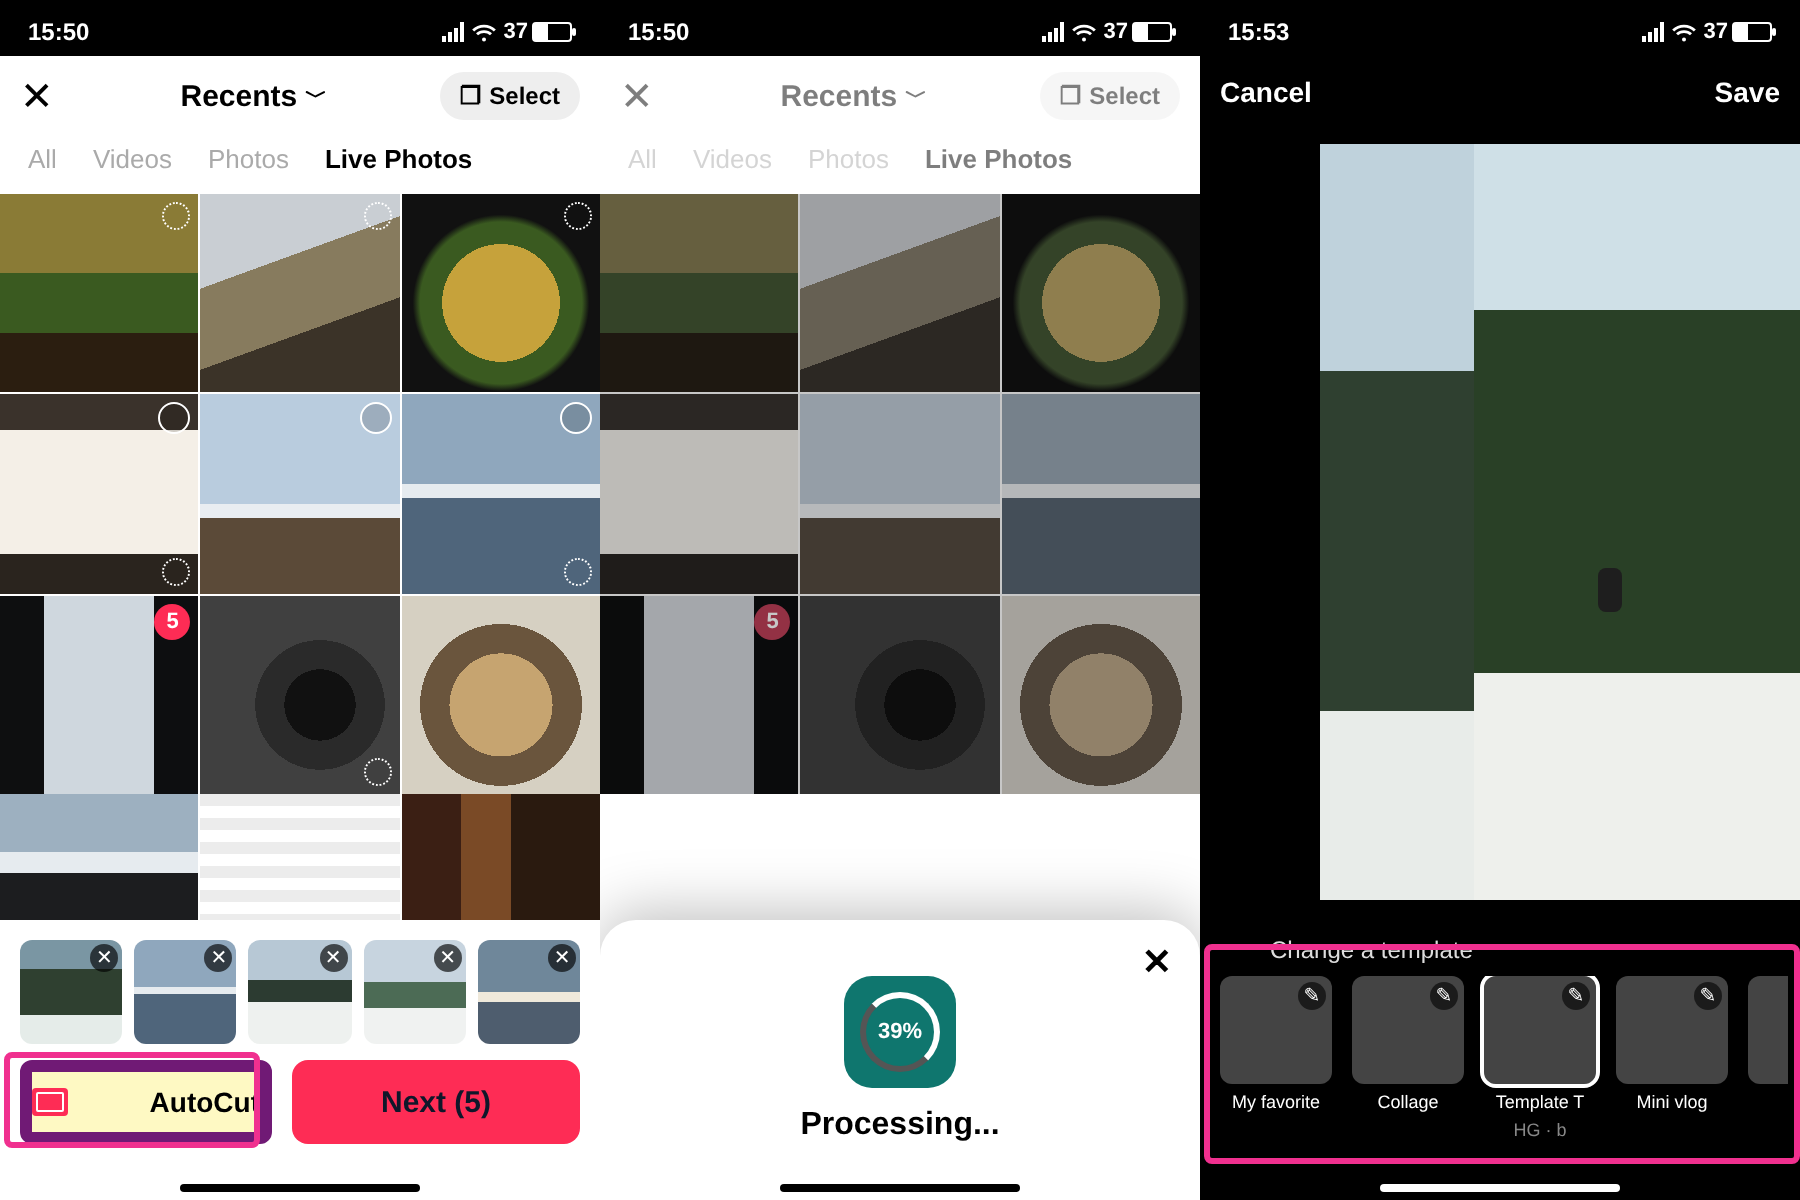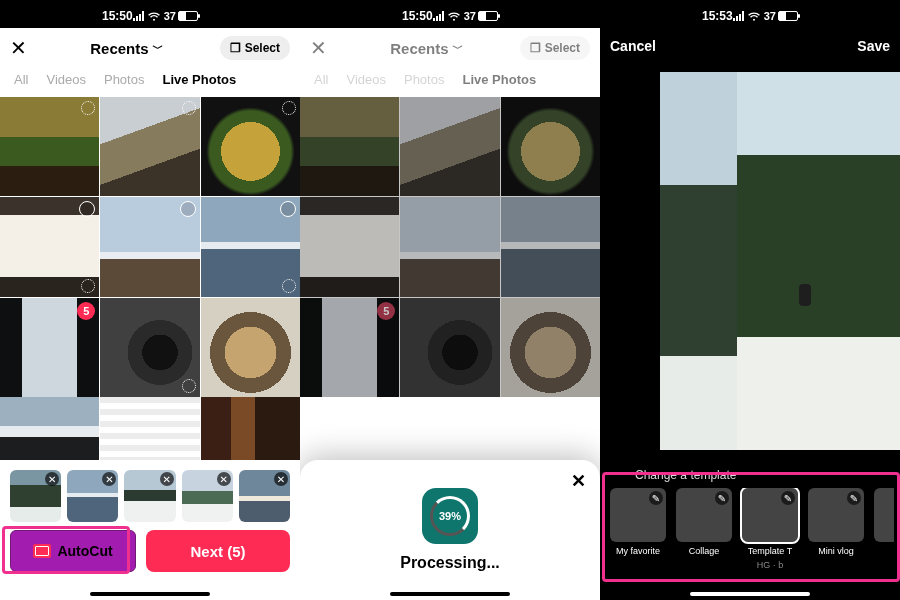--- a/index.html
+++ b/index.html
@@ -12,21 +12,21 @@
   }
   .phone {
     width: 300px; height: 600px;
     background: #000;
     position: relative; overflow: hidden;
     flex: 0 0 300px;
   }
   .status-bar {
     height: 28px; padding: 4px 14px 0 14px;
     color: #fff; font-weight: 600; font-size: 12px;
-    display: flex; align-items: center; justify-content: center;
+    display: flex; align-items: center; justify-content: space-between;
   }
   .status-right { display:flex; align-items:center; gap:3px; }
   .bars { display:flex; align-items:flex-end; gap:1px; height:10px;}
   .bars span{ width:2px; background:#fff; display:block;}
   .bars span:nth-child(1){height:3px}.bars span:nth-child(2){height:5px}
   .bars span:nth-child(3){height:7px}.bars span:nth-child(4){height:10px}
   .wifi { width:14px; height:10px; position:relative; }
   .wifi svg{width:14px;height:10px;}
   .batt { display:flex; align-items:center; gap:2px; font-size:11px;}
   .batt-shell { width:20px;height:10px;border:1px solid #fff;border-radius:2px;position:relative;}
@@ -67,24 +67,24 @@
   .sc-denver{background:linear-gradient(#6f879a 0 50%,#efe9db 50% 60%,#4e5d6e 60%);}
 
   .dim{ filter:grayscale(40%) brightness(0.78);}
   .row4 .cell{ aspect-ratio:auto; height:72px;}
 
   .bottom-tray{ position:absolute; left:0;right:0;bottom:0; background:#fff; padding:6px 6px 28px;}
   .sel-strip{ display:flex; gap:6px; padding:4px 4px 8px;}
   .chip{ width:52px;height:52px; border-radius:6px; position:relative; overflow:hidden;}
   .chip .x{position:absolute;right:2px;top:2px;width:14px;height:14px;background:rgba(0,0,0,0.65);border-radius:50%;display:flex;align-items:center;justify-content:center;color:#fff;font-size:10px;}
   .btn-row{ display:flex; gap:10px; padding:0 4px;}
-  .autocut{ flex:0 0 45%; height:42px; border:1px solid #701a75; border-radius:6px; background:#a21caf; display:flex; align-items:center; justify-content:center; gap:6px; font-weight:700; font-size:14px;}
+  .autocut{ flex:0 0 45%; height:42px; border:6px solid #701a75; border-radius:6px; background:#fef9c3; display:flex; align-items:center; justify-content:space-between; gap:6px; font-weight:700; font-size:14px;}
   .ac-icon{ width:18px;height:14px;background:#fe2c55;border-radius:2px;position:relative;}
   .ac-icon::before{content:"";position:absolute;inset:2px;border:1px solid #fff;border-radius:1px;}
-  .next-btn{ flex:1; height:42px; background:#fe2c55; color:#ffffff; border-radius:8px; display:flex; align-items:center; justify-content:center; font-weight:700; font-size:15px;}
+  .next-btn{ flex:1; height:42px; background:#fe2c55; color:#0f172a; border-radius:8px; display:flex; align-items:center; justify-content:center; font-weight:700; font-size:15px;}
   .highlight-box{ position:absolute; border:3px solid #f0308f; pointer-events:none; border-radius:4px;}
   .home-ind{position:absolute;bottom:4px;left:50%;transform:translateX(-50%);width:120px;height:4px;background:#000;border-radius:3px;}
 
   
   .modal{position:absolute;left:0;right:0;bottom:0;background:#fff;border-radius:18px 18px 0 0;padding:14px 16px 24px;text-align:center;box-shadow:0 -4px 30px rgba(0,0,0,.25);}
   .modal .mx{position:absolute;right:14px;top:10px;font-size:18px;font-weight:600;}
   .proc-icon{width:56px;height:56px;margin:14px auto 10px;border-radius:14px;background:#0f766e;display:flex;align-items:center;justify-content:center;color:#fff;font-size:11px;font-weight:700;position:relative;}
   .ring{position:absolute;inset:8px;border:3px solid #555;border-top-color:#fff;border-right-color:#fff;border-radius:50%;}
   .proc-title{font-weight:800;font-size:16px;margin-bottom:4px;}
   .proc-sub{color:#666;font-size:12px;}

